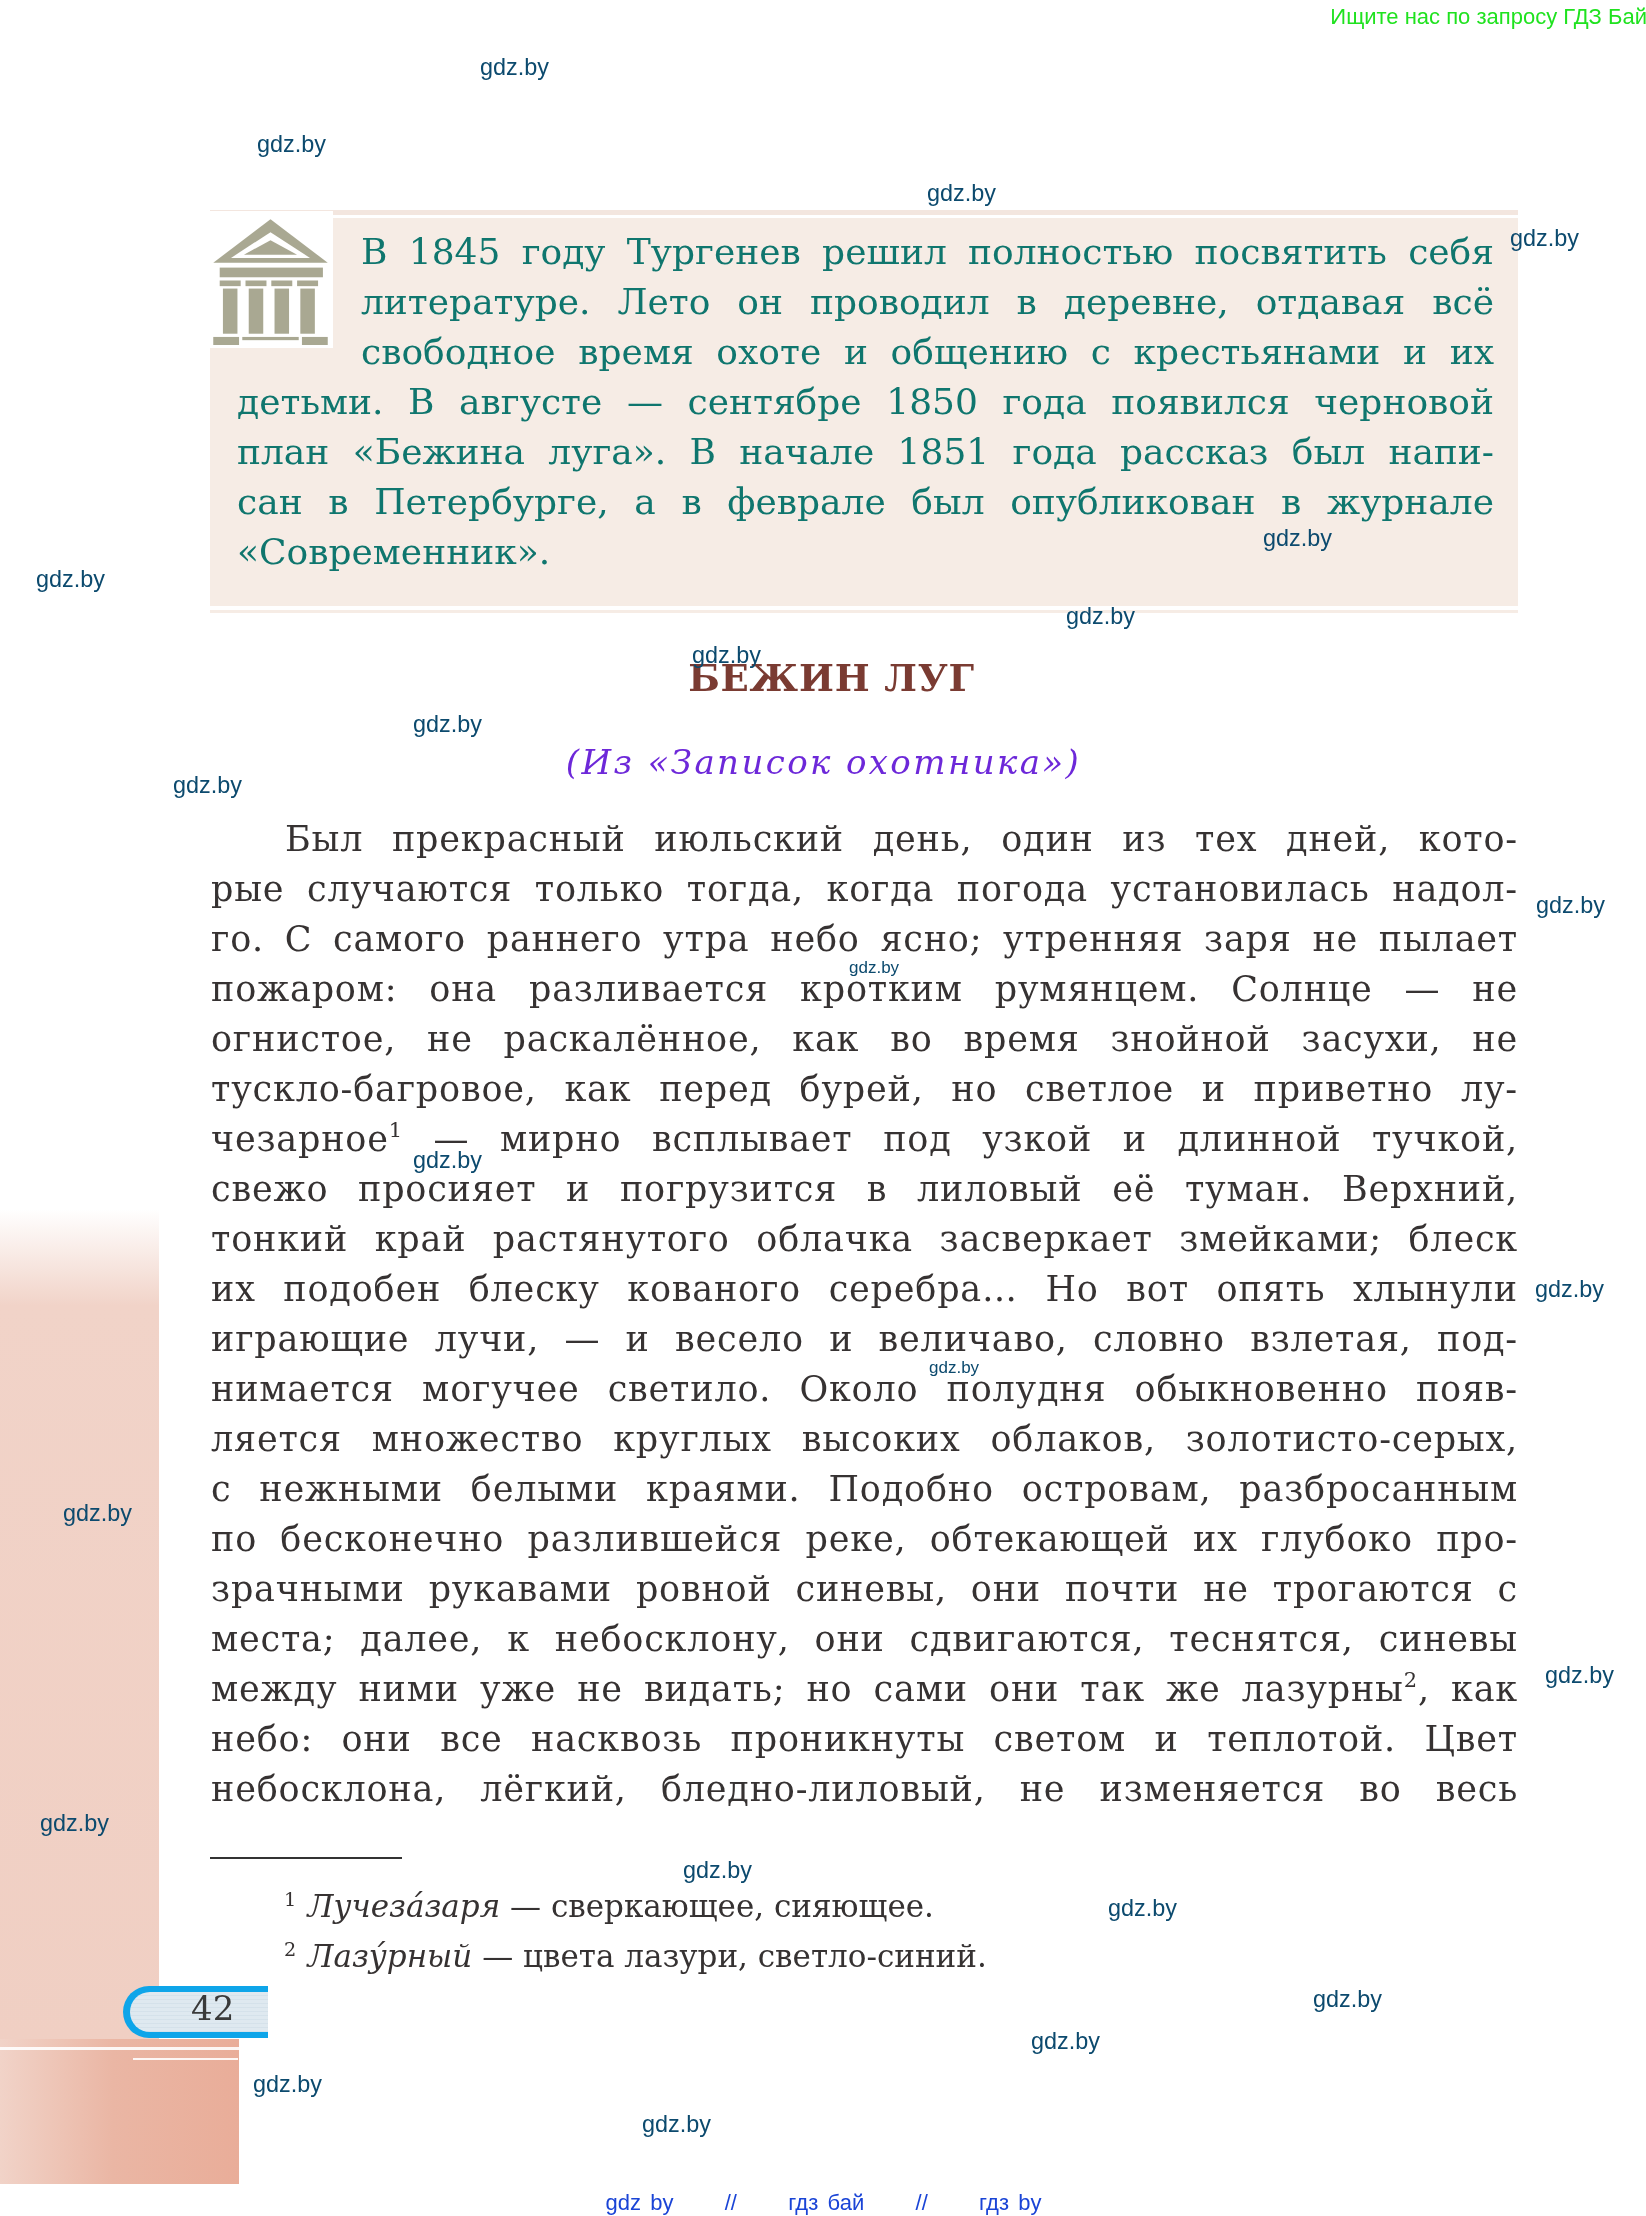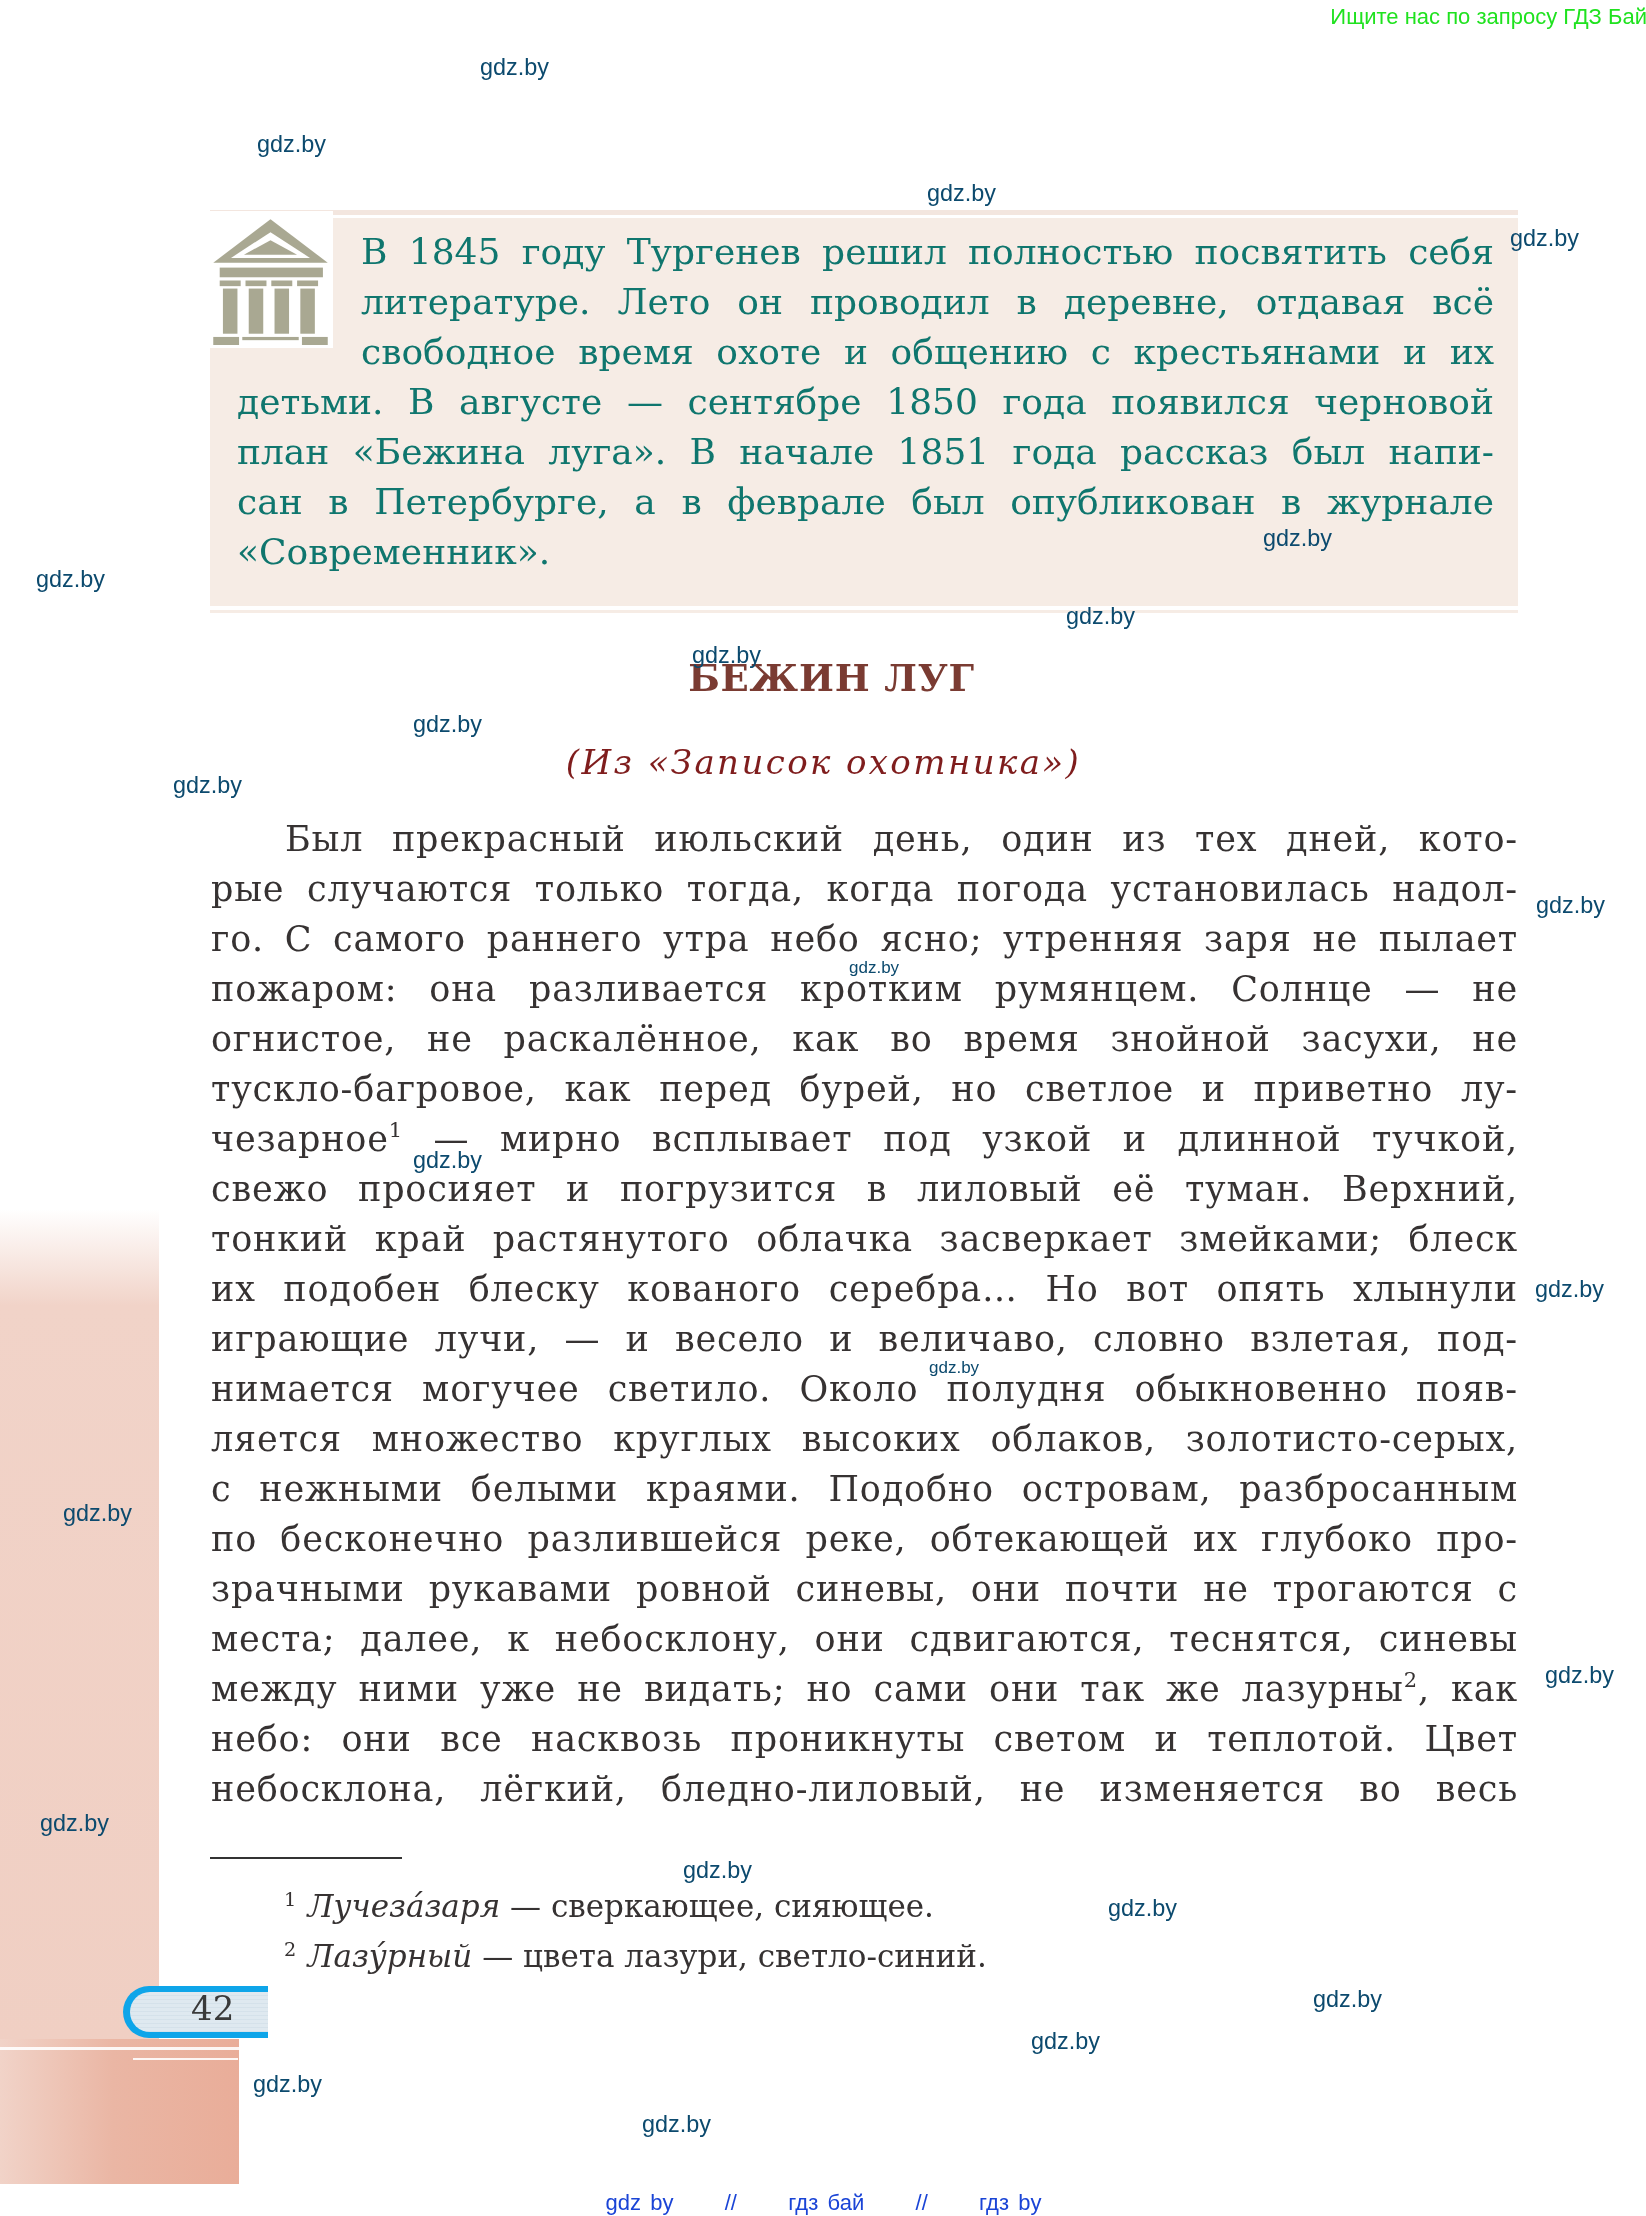--- a/index.html
+++ b/index.html
@@ -58,21 +58,21 @@
   .box-line { white-space: nowrap; height: 50px; text-align: justify; text-align-last: justify; }
   .box-line.indent { padding-left: 124px; }
   .box-line.last { text-align-last: left; }
   
   .title {
     left: 0; width: 1647px; top: 656px; text-align: center;
     font-size: 37px; font-weight: bold; color: #7a3b32; line-height: 45px; letter-spacing: 0.8px; padding-left: 8px;
   }
   .subtitle {
     left: 0; width: 1647px; top: 740px; text-align: center;
-    font-size: 34px; font-style: italic; color: #7f1d1d; line-height: 45px; letter-spacing: 2.4px;
+    font-size: 34px; font-style: italic; color: #6d28d9; line-height: 45px; letter-spacing: 2.4px;
   }
   .body-text {
     left: 211px; top: 814px; width: 1307px;
     font-size: 35px; line-height: 50px; color: #363232; letter-spacing: 0.8px;
   }
   .body-line { white-space: nowrap; height: 50px; text-align: justify; text-align-last: justify; }
   .body-line.indent { padding-left: 74px; }
   sup { font-size: 21px; line-height: 0; vertical-align: 14.5px; }
   .fn-rule { left: 210px; top: 1857px; width: 192px; height: 1.6px; background: #333; }
   .footnotes { left: 284px; top: 1878px; font-size: 31px; line-height: 43px; color: #363232; }

